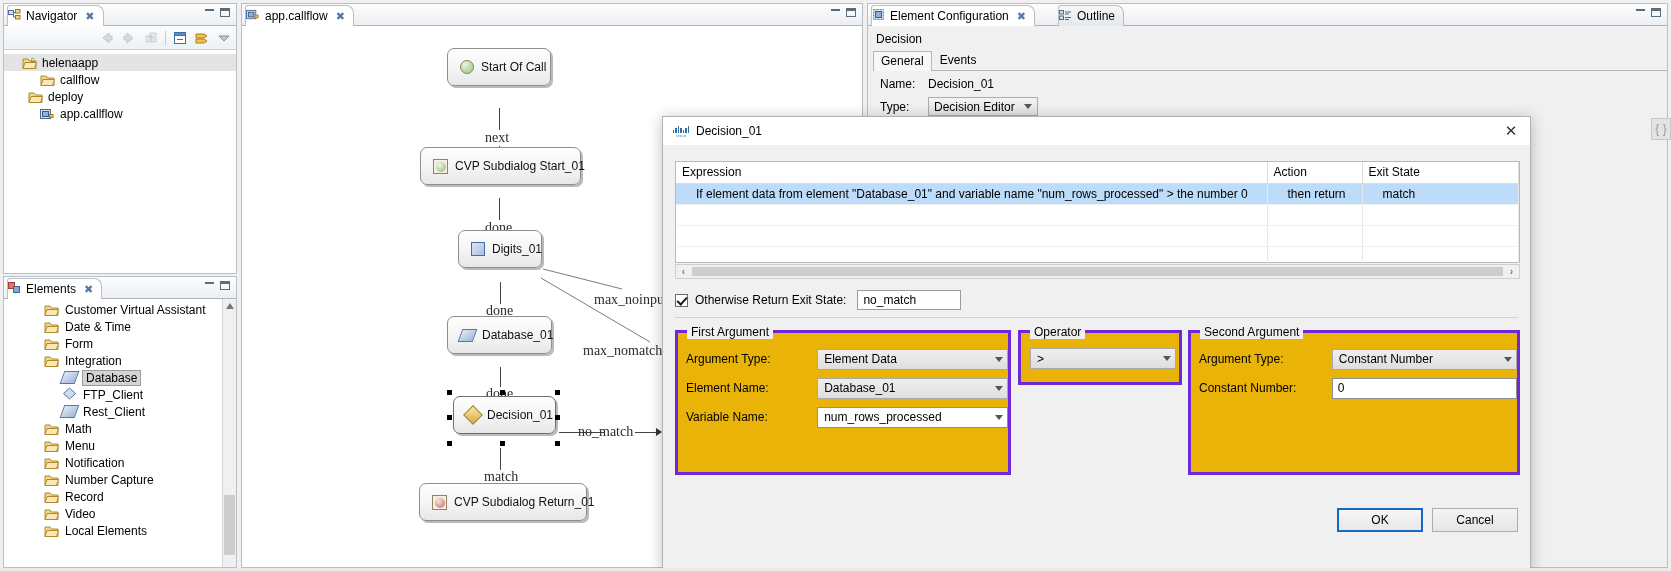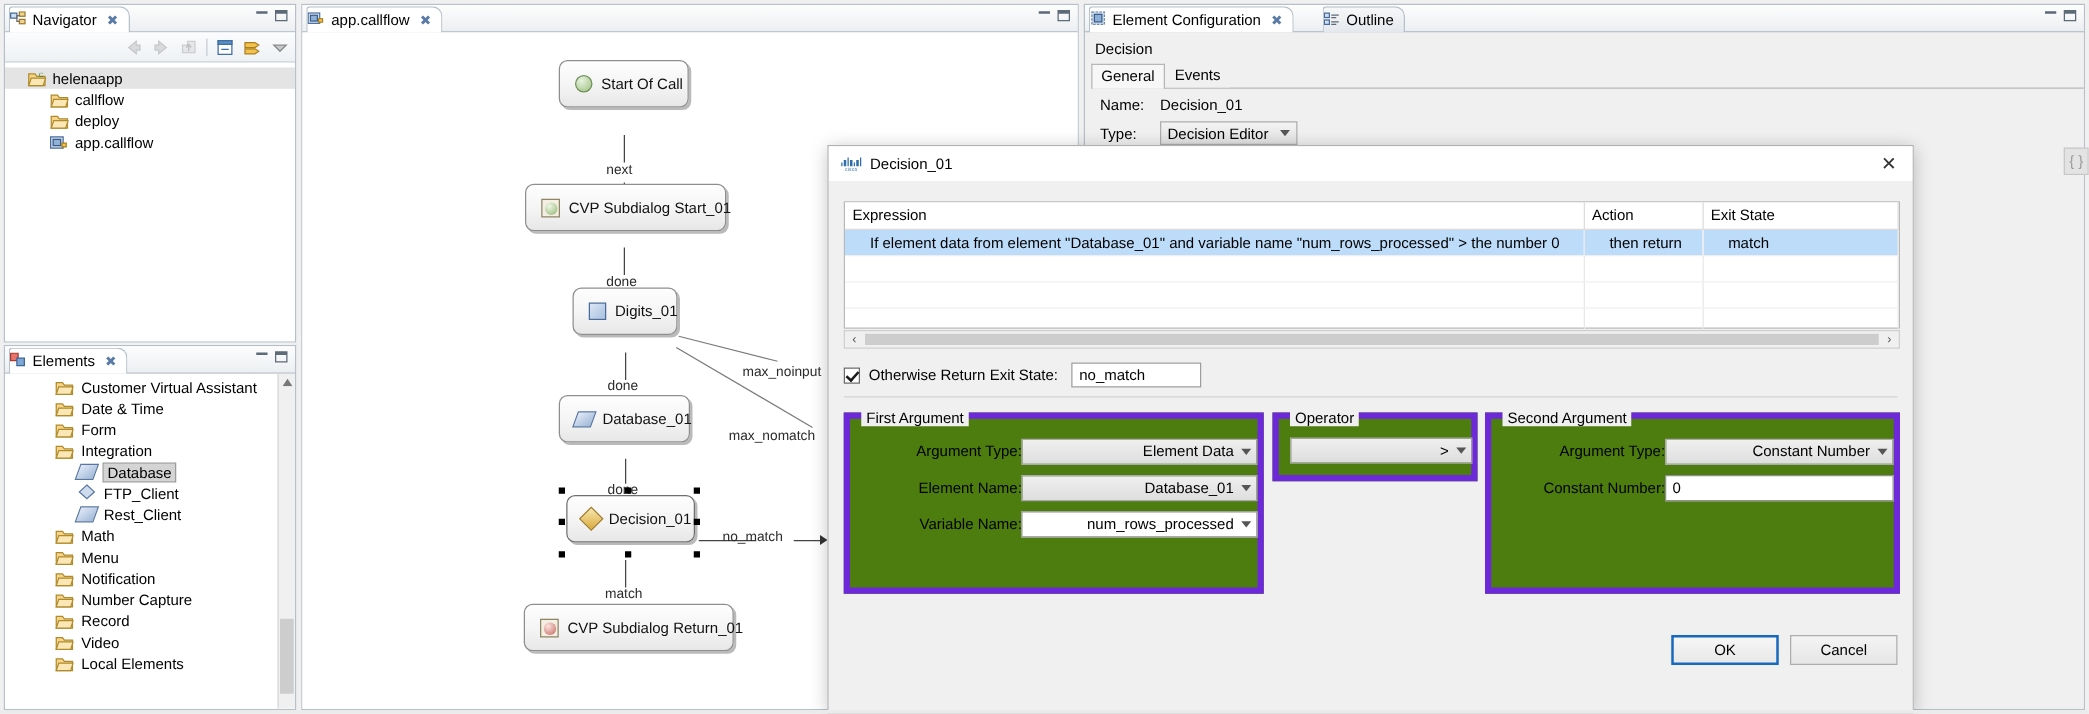--- a/index.html
+++ b/index.html
@@ -80,21 +80,21 @@
   .node {
     position:absolute; display:flex; align-items:center; gap:7px;
     padding: 0 13px 0 12px; height: 38px;
     background: linear-gradient(to bottom,#fefefe 0%,#f4f4f4 55%,#e7e7e7 100%);
     border: 1px solid #8e8e8e; border-radius: 7px;
     box-shadow: 2px 2px 0 rgba(130,130,130,.55);
     font-size: 12px; white-space: nowrap; color:#111;
   }
   .node.selected { border:1px solid #6f6f6f; }
   .handle { position:absolute; width:5px; height:5px; background:#000; }
-  .edge-lbl { position:absolute; font-size:11px; color:#2b2b2b; white-space:nowrap; }
+  .edge-lbl { position:absolute; font-size:14px; color:#2b2b2b; white-space:nowrap;font-family:Liberation Serif, serif; }
   .vline { position:absolute; width:1px; background:#444; }
   .arrow-d { position:absolute; width:0;height:0; border-left:4px solid transparent; border-right:4px solid transparent; border-top:6px solid #333; }
   .arrow-r { position:absolute; width:0;height:0; border-top:4px solid transparent; border-bottom:4px solid transparent; border-left:6px solid #333; }
   .hline { position:absolute; height:1px; background:#444; }
 
   .ic-circle { width:14px;height:14px;border-radius:50%;
      background: radial-gradient(circle at 35% 30%, #e8f3e0, #9cc07e);
      border:1px solid #6f8f58; flex:none;}
   .ic-sq { width:14px;height:14px;flex:none;
      background: linear-gradient(135deg,#dce6f5,#a8c0e0); border:1px solid #4a6b9c;}
@@ -164,21 +164,21 @@
 
   .otherwise { position:absolute; left:12px; top:145px; display:flex; align-items:center; gap:7px; font-size:12px;}
   .chk { width:13px; height:13px; background:#fff; border:1px solid #6b6b6b; position:relative; flex:none;}
   .chk:after{content:"";position:absolute;left:3px;top:0px;width:4px;height:8px;
      border:solid #1a1a1a;border-width:0 2px 2px 0;transform:rotate(42deg);}
   .txtin { height:20px; border:1px solid #9d9d9d; background:#fff; padding:0 5px;
      display:flex; align-items:center; font-size:12px; }
 
   .sep { position:absolute; left:12px; right:12px; top:172px; height:1px; background:#d2d2d2;}
 
-  .group { position:absolute; border:5px solid #6d28d9; background:#4d7c0f;text-align:right; }
+  .group { position:absolute; border:3px solid #6d28d9; background:#eab308; }
   .group > .legend { position:absolute; top:-8px; left:9px; background:#f0f0f0;
      padding:0 4px; font-size:12px; }
   .row { display:flex; align-items:center; height:22px; margin: 0 0 7px 0; }
   .row .lab { font-size:12px; }
   .combo { display:flex; align-items:center; justify-content:space-between;
      height:21px; padding:0 4px 0 6px;
      background: linear-gradient(to bottom,#efefef,#dedede);
      border:1px solid #a9a9a9; font-size:12px; }
   .combo.white { background:#fff; border:1px solid #8f8f8f; }
   .caret { width:0;height:0;border-left:4px solid transparent;border-right:4px solid transparent;
@@ -266,21 +266,21 @@
         </div>
         <div class="tree-row" style="padding-left:36px">
           <span class="folder-ic">
             <svg width="15" height="13" viewBox="0 0 15 13">
                 <path d="M1 2 H6 L7.5 4 H14 V11.5 H1 Z" fill="#f6d489" stroke="#b08b2c"></path>
                 <path d="M1 11.5 L3 5.5 H14.5 L12.5 11.5 Z" fill="#fbe7b6" stroke="#b08b2c"></path>
               </svg>
           </span>
           <span class="lbl">callflow</span>
         </div>
-        <div class="tree-row" style="padding-left:36px">
+        <div class="tree-row" style="padding-left:24px">
           <span class="folder-ic">
             <svg width="15" height="13" viewBox="0 0 15 13">
                 <path d="M1 2 H6 L7.5 4 H14 V11.5 H1 Z" fill="#f6d489" stroke="#b08b2c"></path>
                 <path d="M1 11.5 L3 5.5 H14.5 L12.5 11.5 Z" fill="#fbe7b6" stroke="#b08b2c"></path>
               </svg>
           </span>
           <span class="lbl">deploy</span>
         </div>
         <div class="tree-row" style="padding-left:36px">
           <span class="folder-ic">

